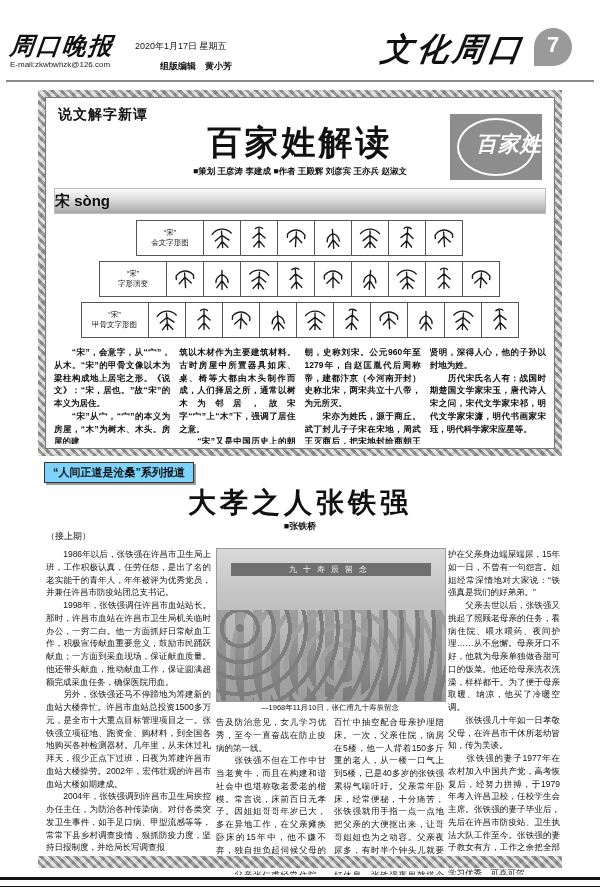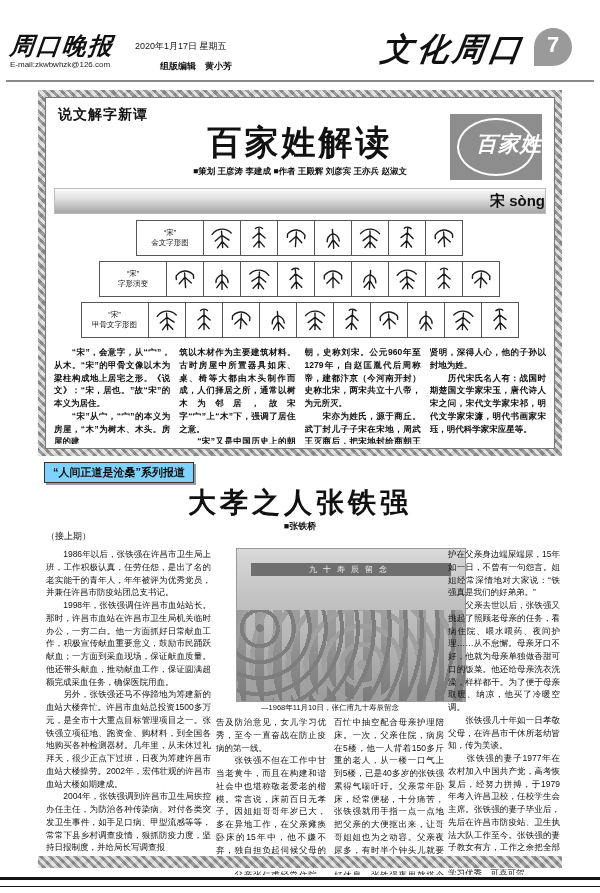--- a/index.html
+++ b/index.html
@@ -38,21 +38,21 @@
 
   .badge{position:absolute;right:12px;top:16px;width:92px;height:66px;background:#8d8d8d;}
   .badge .ring{position:absolute;left:7px;top:4px;width:74px;height:54px;border:2px solid #fff;border-radius:50%;}
   .badge .b-main{position:absolute;left:0;top:16px;width:100%;text-align:right;color:#fff;
         font-size:21px;font-weight:bold;font-style:italic;font-family:"DejaVu Serif",serif;letter-spacing:1px;}
   .badge .b-sub{position:absolute;right:3px;bottom:2px;color:#fff;font-size:9px;
         writing-mode:vertical-rl;letter-spacing:2px;}
 
   .song-bar{position:absolute;left:8px;right:8px;top:90px;height:24px;
         background:linear-gradient(180deg,#fafafa 0%,#e0e0e0 40%,#a6a6a6 100%);
-        border:1px solid #bbb;text-align:right;font-size:15px;font-weight:bold;line-height:24px;}
+        border:1px solid #bbb;text-align:left;font-size:15px;font-weight:bold;line-height:24px;}
 
   #glyph-rows{position:absolute;left:0;top:122px;width:100%;}
   .grow{display:flex;justify-content:center;margin-bottom:5px;}
   .gcell,.glabel{border:1px solid #555;background:#fff;margin-left:-1px;}
   .glabel{width:66px;height:34px;display:flex;flex-direction:column;align-items:center;
         justify-content:center;font-size:7.5px;line-height:1.3;}
   .gcell{width:36px;height:34px;display:flex;align-items:center;justify-content:center;}
   .gcell svg{width:26px;height:26px;}
 
   .t-body{position:absolute;left:8px;right:8px;top:248px;bottom:4px;display:flex;gap:9px;}
@@ -68,21 +68,21 @@
   .byline2{position:absolute;left:0;top:60px;width:100%;text-align:center;font-size:9px;font-weight:bold;}
   .cont-note{position:absolute;left:8px;top:70px;font-size:9px;}
 
   .bcol{position:absolute;overflow:hidden;font-size:8.5px;line-height:1.5;text-align:justify;}
   #bcol1{left:8px;top:88px;width:165px;height:327px;}
   #bcol2{left:178px;top:256px;width:110px;height:159px;}
   #bcol3{left:296px;top:256px;width:110px;height:159px;}
   #bcol4{left:410px;top:88px;width:112px;height:327px;}
 
   #photo{position:absolute;left:178px;top:88px;width:228px;height:152px;border:1px solid #999;
-        background:linear-gradient(180deg,#d9d9d9 0%,#c4c4c4 30%,#b7b7b7 55%,#8f8f8f 100%);overflow:hidden;margin-left:20px;}
+        background:linear-gradient(180deg,#d9d9d9 0%,#c4c4c4 30%,#b7b7b7 55%,#8f8f8f 100%);overflow:hidden;}
   #photo .ph-banner{position:absolute;left:14px;top:14px;right:14px;height:13px;background:#6f6f6f;
         color:#eee;font-size:8px;letter-spacing:6px;text-align:center;line-height:13px;}
   #photo .ph-crowd{position:absolute;left:0;bottom:0;width:100%;height:60%;
         background:repeating-radial-gradient(circle at 10% 20%,#7e7e7e 0 4px,transparent 4px 16px),
                    repeating-radial-gradient(circle at 55% 60%,#a0a0a0 0 5px,transparent 5px 18px),
                    repeating-linear-gradient(90deg,rgba(60,60,60,.25) 0 9px,rgba(190,190,190,.25) 9px 18px);}
   .ph-caption{position:absolute;left:178px;top:243px;width:228px;font-size:7.5px;text-align:center;}
 
   #bottom-strip{position:absolute;left:38px;top:856px;width:524px;height:12px;}
   #page-rule{position:absolute;left:0;top:877px;width:600px;height:6px;

